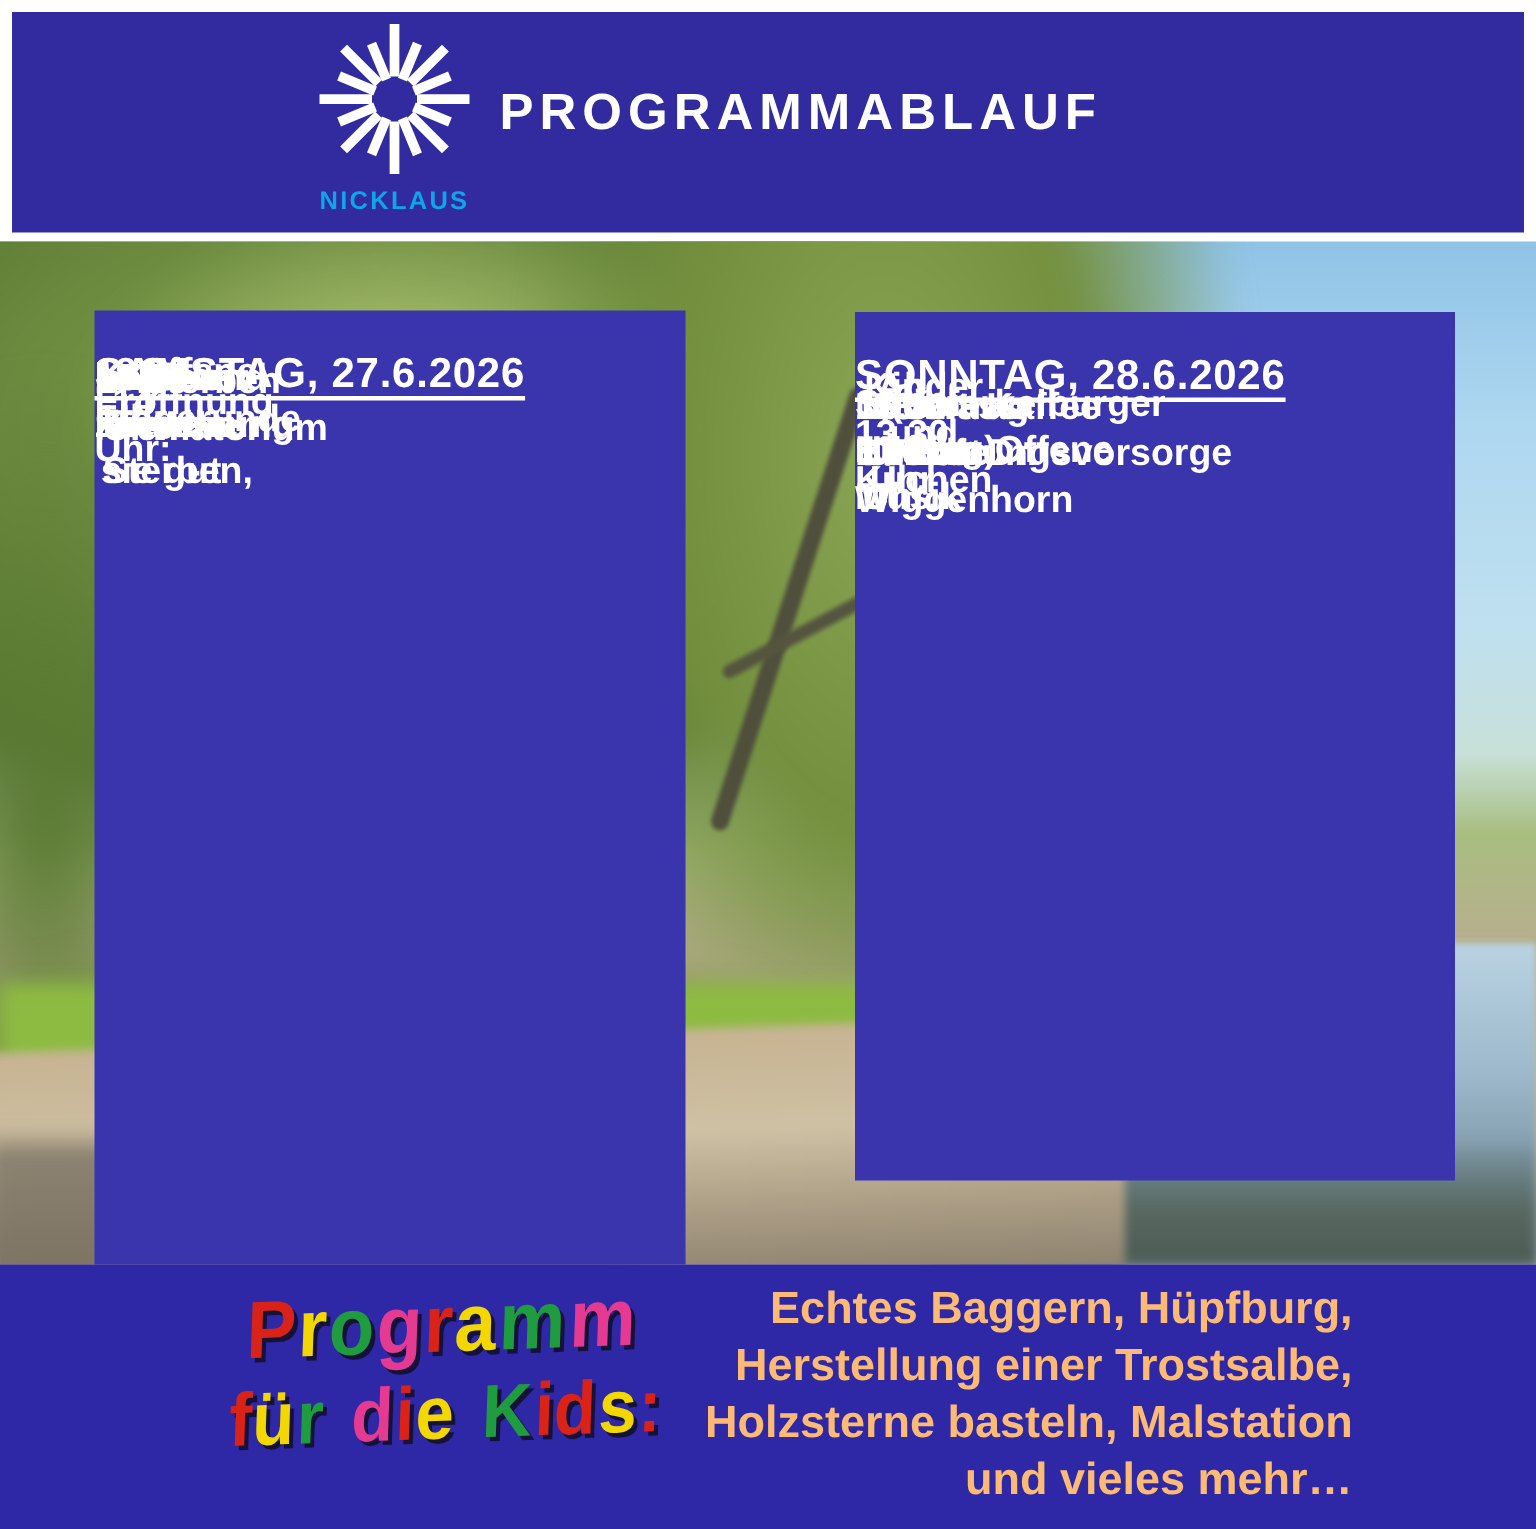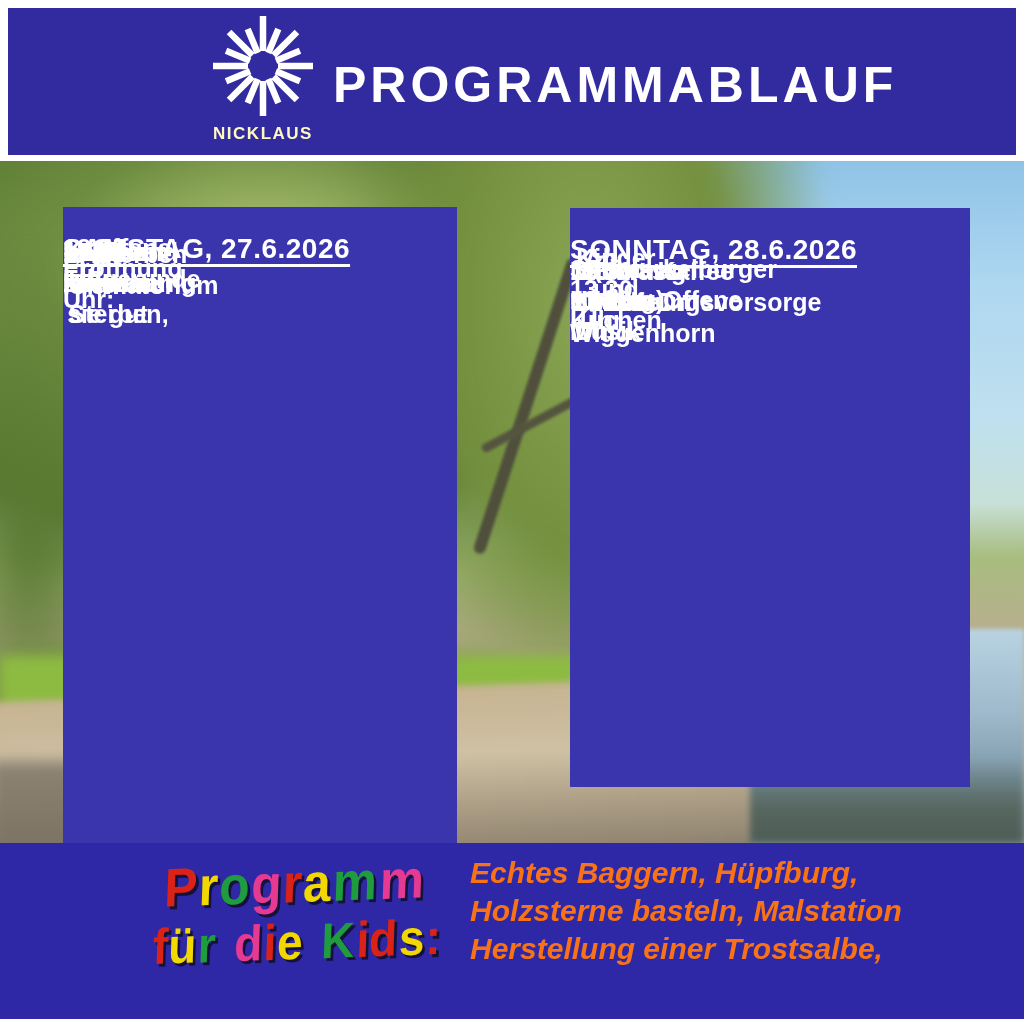--- a/index.html
+++ b/index.html
@@ -8,26 +8,26 @@
     font-family:"Liberation Sans", sans-serif;
   }
   
   .header{
     position:absolute;left:8px;top:8px;width:1008px;height:147px;
     background:#322b9f;
   }
   .logo-wrap{position:absolute;left:190px;top:6px;width:130px;height:140px;text-align:center;}
   .logo-star{display:block;margin:0 auto;}
   .brand{
-    position:absolute;left:0;right:0;top:110px;color:#fef9c3;
+    position:absolute;left:0;right:0;top:110px;color:#0ea5e9;
     font-size:17px;font-weight:bold;letter-spacing:1.5px;
   }
   .title{
     position:absolute;left:325px;top:48px;color:#ffffff;
-    font-size:50px;font-weight:bold;letter-spacing:4px;white-space:nowrap;
+    font-size:34px;font-weight:bold;letter-spacing:4px;white-space:nowrap;
   }
   
   .photo{
     position:absolute;left:0;top:161px;width:1024px;height:682px;overflow:hidden;
     background:linear-gradient(180deg,#8fc3e6 0%,#aed7f0 18%,#bfe0ef 38%,#c8e0d9 50%,#a8bd7f 58%,#b7b08d 68%,#c3b598 80%,#b5a58a 100%);
   }
   .photo div{position:absolute;}
   .canopy-main{left:-90px;top:-70px;width:780px;height:500px;
     background:radial-gradient(ellipse at 40% 40%,#7d9a4a 0%,#6b8a3e 35%,#55752f 58%,rgba(85,117,47,0) 74%);
     filter:blur(8px);}
@@ -89,21 +89,21 @@
   }
   .kids-line{white-space:nowrap;}
   .kids-line-1{font-size:54px;line-height:60px;letter-spacing:-1px;}
   .kids-line-2{font-size:50px;line-height:58px;letter-spacing:-1px;}
   .kid-letter{
     display:inline-block;transform:skewX(-4deg) scaleX(.92);
     text-shadow:3px 3px 0 #15123a;
   }
   .kid-space{width:18px;}
   .activities{
-    position:absolute;left:470px;top:11px;color:#f97316;text-align:left;font-style:italic;
+    position:absolute;left:470px;top:11px;color:#fdba74;text-align:right;
   }
   .activity-line{font-size:30px;line-height:38px;font-weight:bold;}
 </style>
 </head>
 <body>
 
 <div class="poster">
 
   <div class="header">
     <div class="logo-wrap">
@@ -198,18 +198,19 @@
     </div>
   </div>
 
   <div class="footer">
     <div class="kids-title">
       <div id="kids-line-1" class="kids-line kids-line-1"><span class="kid-letter" style="color: rgb(218, 35, 24);">P</span><span class="kid-letter" style="color: rgb(242, 216, 0);">r</span><span class="kid-letter" style="color: rgb(31, 156, 64);">o</span><span class="kid-letter" style="color: rgb(228, 58, 146);">g</span><span class="kid-letter" style="color: rgb(218, 35, 24);">r</span><span class="kid-letter" style="color: rgb(242, 216, 0);">a</span><span class="kid-letter" style="color: rgb(31, 156, 64);">m</span><span class="kid-letter" style="color: rgb(228, 58, 146);">m</span></div>
       <div id="kids-line-2" class="kids-line kids-line-2"><span class="kid-letter" style="color: rgb(218, 35, 24);">f</span><span class="kid-letter" style="color: rgb(242, 216, 0);">ü</span><span class="kid-letter" style="color: rgb(31, 156, 64);">r</span><span class="kid-letter kid-space"> </span><span class="kid-letter" style="color: rgb(228, 58, 146);">d</span><span class="kid-letter" style="color: rgb(218, 35, 24);">i</span><span class="kid-letter" style="color: rgb(242, 216, 0);">e</span><span class="kid-letter kid-space"> </span><span class="kid-letter" style="color: rgb(31, 156, 64);">K</span><span class="kid-letter" style="color: rgb(218, 35, 24);">i</span><span class="kid-letter" style="color: rgb(218, 35, 24);">d</span><span class="kid-letter" style="color: rgb(242, 216, 0);">s</span><span class="kid-letter" style="color: rgb(218, 35, 24);">:</span></div>
     </div>
     <div id="activities" class="activities">
         <div class="activity-line">Echtes Baggern, Hüpfburg,</div>
+        <div class="activity-line">Herstellung einer Trostsalbe,</div>
         <div class="activity-line">Holzsterne basteln, Malstation</div>
-        <div class="activity-line">Herstellung einer Trostsalbe,</div>
+        <div class="activity-line">und vieles mehr…</div>
       </div>
   </div>
 
 </div>
 
 </body></html>

